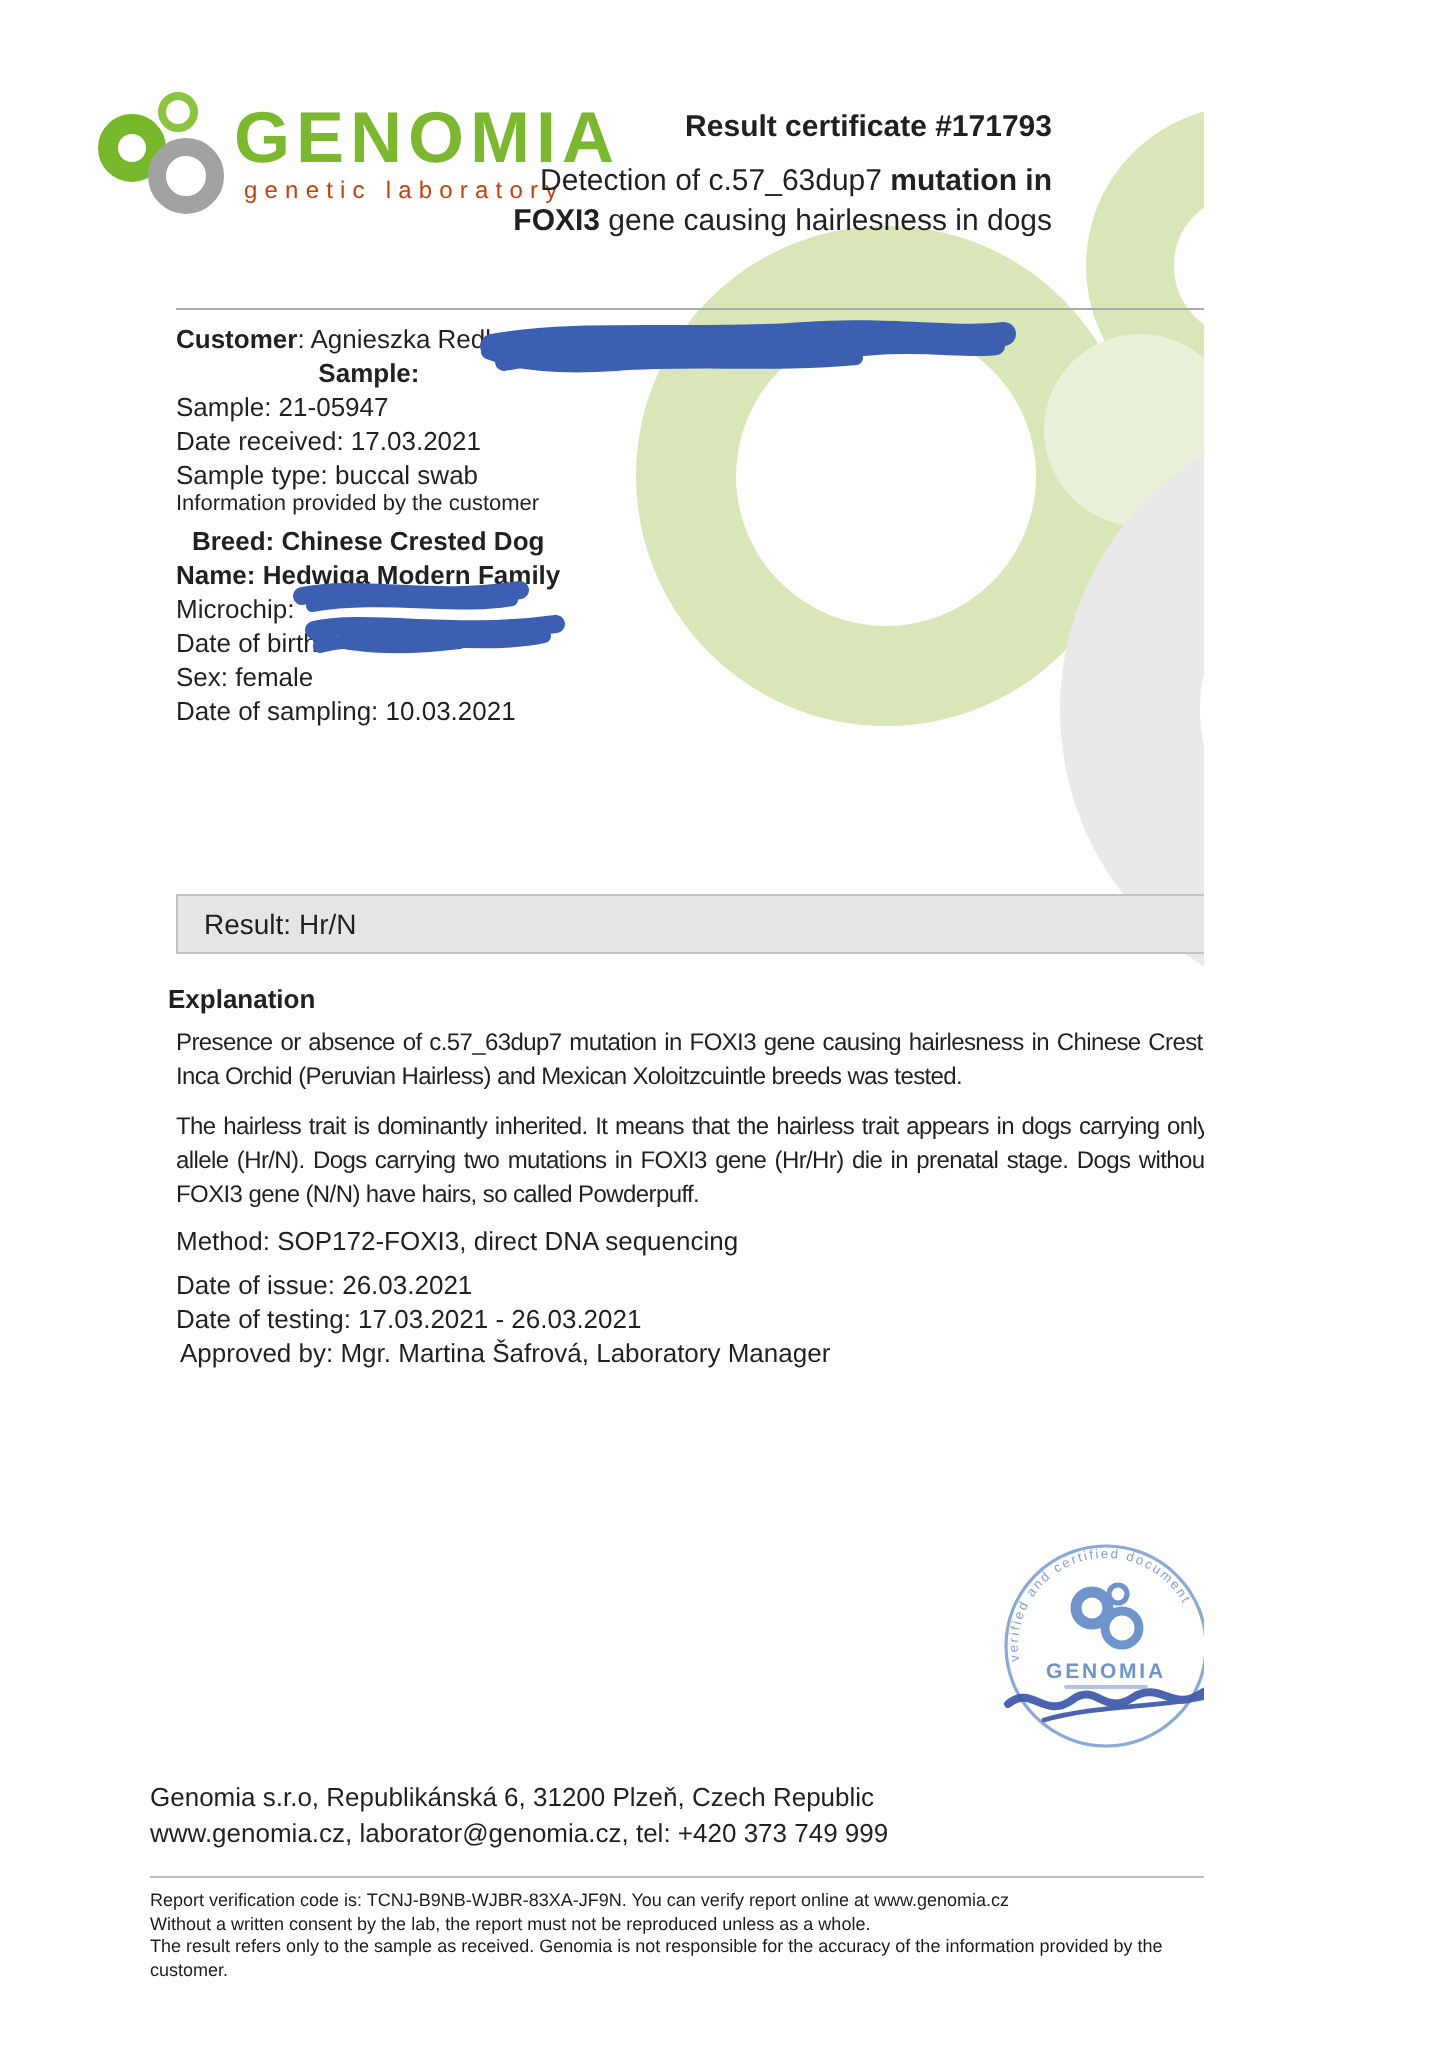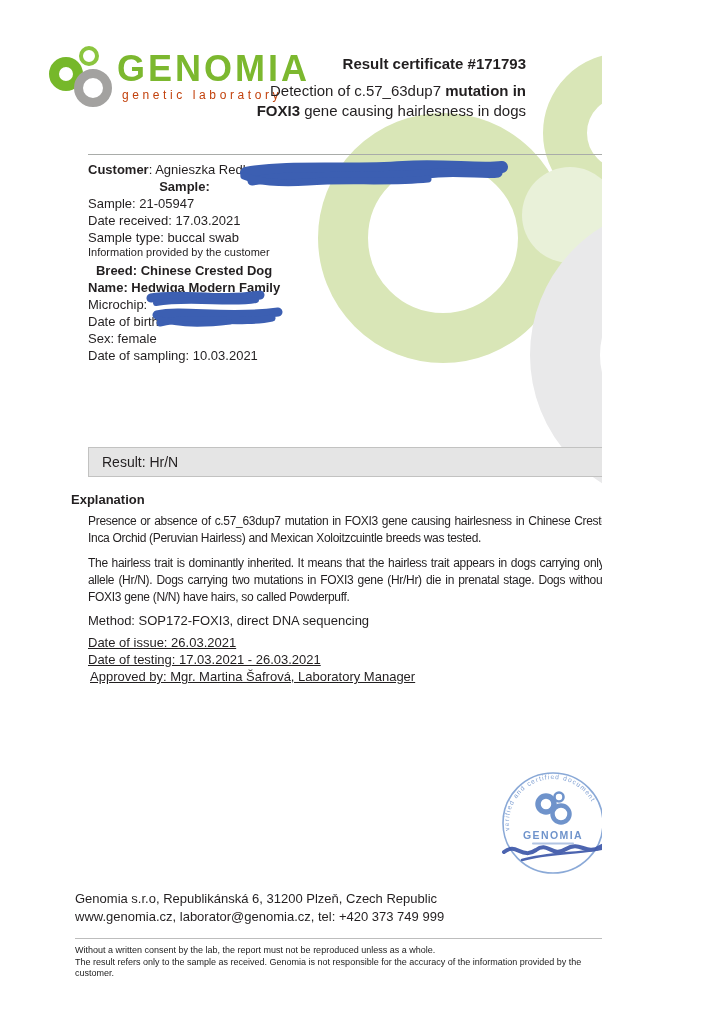--- a/index.html
+++ b/index.html
@@ -102,26 +102,26 @@
       <path d="M5,11 C30,5 75,15 126,8" stroke-width="9"></path>
       <path d="M8,19 C40,11 90,21 120,14" stroke-width="7"></path>
       <path d="M6,14 C20,20 45,22 78,18" stroke-width="5"></path>
     </g>
   </svg>
 
   <div class="result-box">
     <span>Result: Hr/N</span>
   </div>
 
-  <div class="abs b" style="left:71px;top:492px;font-size:13px;">Explanation</div>
+  <div class="abs b" style="left:84px;top:492px;font-size:13px;">Explanation</div>
   <div class="para" style="top:513px;">Presence or absence of c.57_63dup7 mutation in FOXI3 gene causing hairlesness in Chinese Crested, Peruvian Inca Orchid (Peruvian Hairless) and Mexican Xoloitzcuintle breeds was tested.</div>
   <div class="para" style="top:555px;">The hairless trait is dominantly inherited. It means that the hairless trait appears in dogs carrying only one mutant allele (Hr/N). Dogs carrying two mutations in FOXI3 gene (Hr/Hr) die in prenatal stage. Dogs without mutation in FOXI3 gene (N/N) have hairs, so called Powderpuff.</div>
   <div class="abs line13" style="left:88px;top:612px;">Method: SOP172-FOXI3, direct DNA sequencing</div>
 
-  <div class="abs line13" style="left:88px;top:634px;text-decoration:underline;">
+  <div class="abs line13" style="left:88px;top:634px;">
     <div>Date of issue: 26.03.2021</div>
     <div>Date of testing: 17.03.2021 - 26.03.2021</div>
     <div style="padding-left:2px;">Approved by: Mgr. Martina Šafrová, Laboratory Manager</div>
   </div>
 
   <svg class="abs" style="left:492px;top:764px;opacity:0.88;" width="132" height="122" viewBox="0 0 132 122">
     <circle cx="61" cy="59" r="50" fill="none" stroke="#7b9ed2" stroke-width="1.6"></circle>
     <defs>
       <path id="arcTop" d="M 18.5,70.4 A 44,44 0 1 1 103.5,70.4" fill="none"></path>
     </defs>
@@ -146,18 +146,19 @@
   </svg>
 
   <div class="abs footer-line" style="left:75px;top:890px;">
     <div>Genomia s.r.o, Republikánská 6, 31200 Plzeň, Czech Republic</div>
     <div>www.genomia.cz, laborator@genomia.cz, tel: +420 373 749 999</div>
   </div>
 
   <div class="sep" style="left:75px;top:938px;width:573px;background:#bdbdbd;"></div>
 
   <div class="abs fineprint" style="left:75px;top:945px;width:545px;">
+    <div>Report verification code is: TCNJ-B9NB-WJBR-83XA-JF9N. You can verify report online at www.genomia.cz</div>
     <div>Without a written consent by the lab, the report must not be reproduced unless as a whole.</div>
     <div>The result refers only to the sample as received. Genomia is not responsible for the accuracy of the information provided by the customer.</div>
   </div>
   <div class="abs fineprint" style="left:627px;top:964px;">1 / 1</div>
 
 </div>
 
 </body></html>

